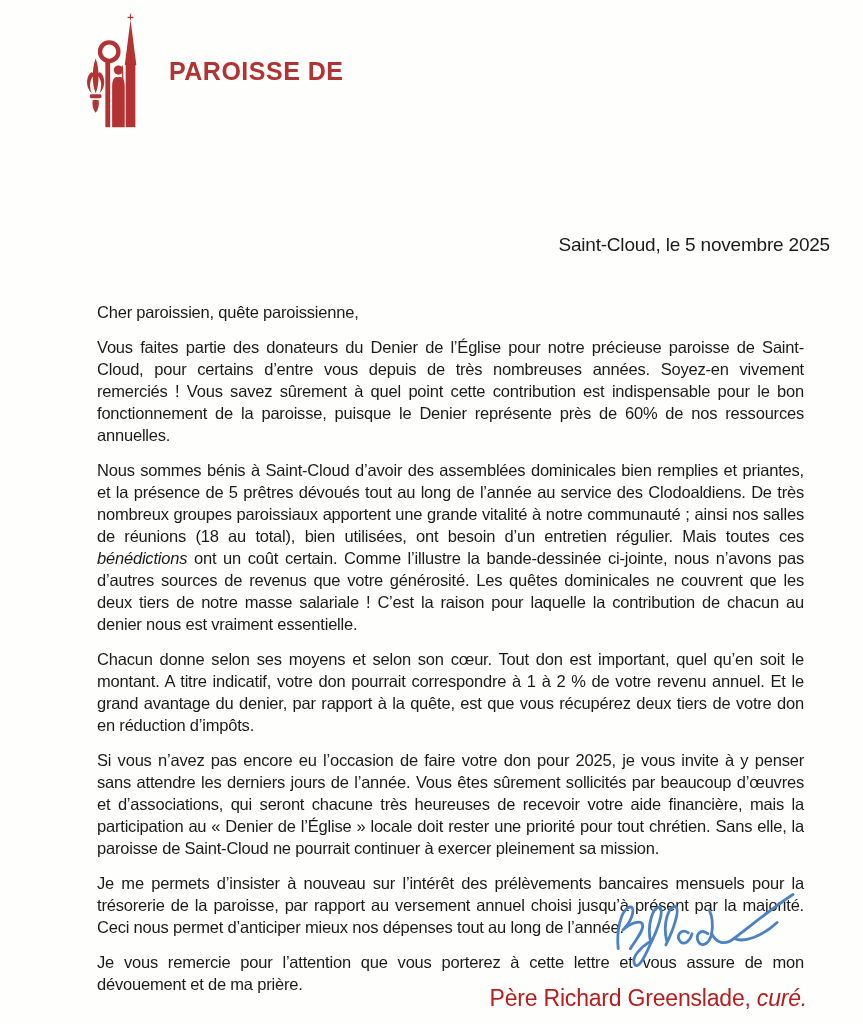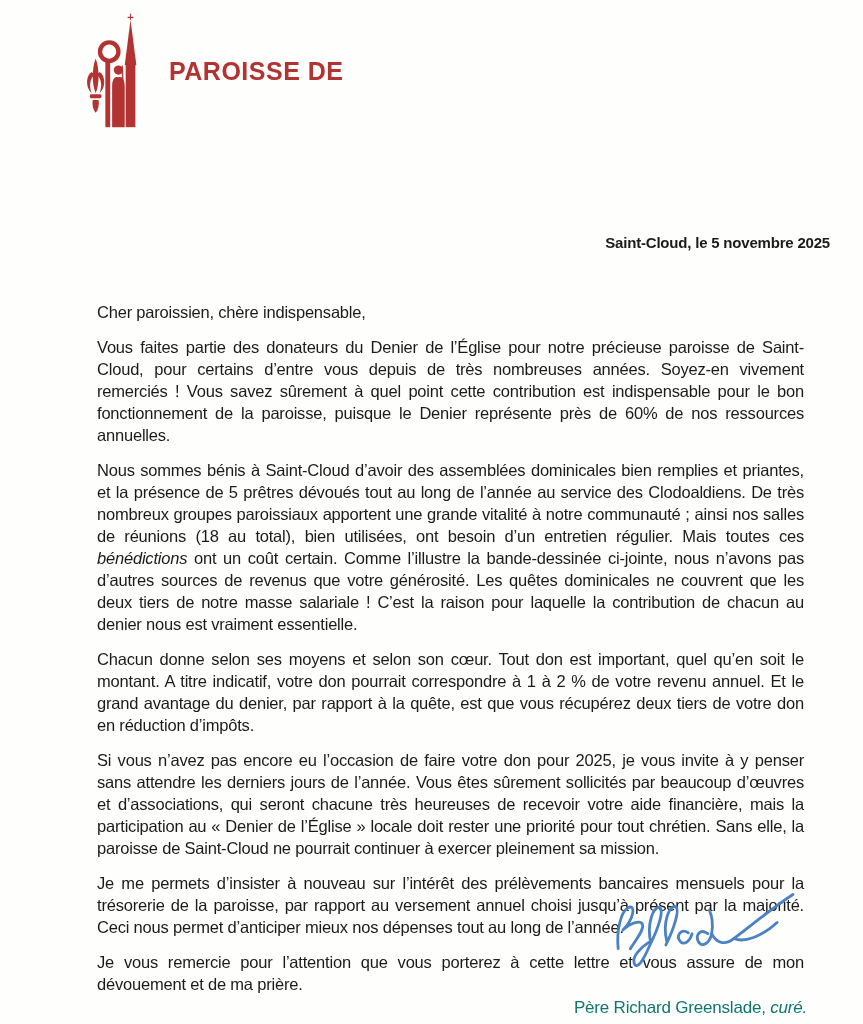--- a/index.html
+++ b/index.html
@@ -22,43 +22,42 @@
     color:#b23331;
     font-weight:bold;
     font-size:25px;
     line-height:30px;
     letter-spacing:0.5px;
     white-space:nowrap;
   }
   
   .dateline{
     position:absolute;right:33px;top:234px;
-    font-size:15px;
+    font-size:19px;
     letter-spacing:-0.2px;
-    font-weight:bold;
   }
   
   .body-text{
     position:absolute;left:97px;top:301px;width:714px;
     font-size:16.5px;line-height:22px;
     letter-spacing:-0.2px;
     text-align:justify;
   }
   .salutation{margin:0 0 13px 0;text-align:left;}
   .para{margin:0 7px 13px 0;}
   .para em{font-style:italic;}
   
   .closing{
     position:absolute;right:56px;top:886px;
     text-align:right;
   }
   .signature{color:#4a82c4;display:inline-block;}
   .signature svg{width:215px;height:88px;display:block;}
   .signoff{
-    font-size:17px;letter-spacing:-0.2px;margin-top:20px;color:#0f766e;
+    font-size:23px;letter-spacing:-0.2px;margin-top:7px;color:#b91c1c;
   }
   .signoff em{font-style:italic;}
 </style>
 </head>
 <body>
 
 <div class="page">
 
   <div class="logo">
     <span class="logo-emblem">
@@ -85,21 +84,21 @@
       </svg>
     </span>
     <span class="logo-text">
       <span>PAROISSE DE</span><br>
     </span>
   </div>
 
   <div class="dateline">Saint-Cloud, le 5 novembre 2025</div>
 
   <div class="body-text">
-    <p class="salutation">Cher paroissien, chère indispensable,</p>
+    <p class="salutation">Cher paroissien, quête paroissienne,</p>
     <div>
         <p class="para"><span>Vous faites partie des donateurs du Denier de l’Église pour notre précieuse paroisse de Saint-Cloud, pour certains d’entre vous depuis de très nombreuses années. Soyez-en vivement remerciés ! Vous savez sûrement à quel point cette contribution est indispensable pour le bon fonctionnement de la paroisse, puisque le Denier représente près de 60% de nos ressources annuelles.</span></p>
         <p class="para"><span>Nous sommes bénis à Saint-Cloud d’avoir des assemblées dominicales bien remplies et priantes, et la présence de 5 prêtres dévoués tout au long de l’année au service des Clodoaldiens. De très nombreux groupes paroissiaux apportent une grande vitalité à notre communauté ; ainsi nos salles de réunions (18 au total), bien utilisées, ont besoin d’un entretien régulier. Mais toutes ces </span><em>bénédictions</em><span> ont un coût certain. Comme l’illustre la bande-dessinée ci-jointe, nous n’avons pas d’autres sources de revenus que votre générosité. Les quêtes dominicales ne couvrent que les deux tiers de notre masse salariale ! C’est la raison pour laquelle la contribution de chacun au denier nous est vraiment essentielle.</span></p>
         <p class="para"><span>Chacun donne selon ses moyens et selon son cœur. Tout don est important, quel qu’en soit le montant. A titre indicatif, votre don pourrait correspondre à 1 à 2 % de votre revenu annuel. Et le grand avantage du denier, par rapport à la quête, est que vous récupérez deux tiers de votre don en réduction d’impôts.</span></p>
         <p class="para"><span>Si vous n’avez pas encore eu l’occasion de faire votre don pour 2025, je vous invite à y penser sans attendre les derniers jours de l’année. Vous êtes sûrement sollicités par beaucoup d’œuvres et d’associations, qui seront chacune très heureuses de recevoir votre aide financière, mais la participation au « Denier de l’Église » locale doit rester une priorité pour tout chrétien. Sans elle, la paroisse de Saint-Cloud ne pourrait continuer à exercer pleinement sa mission.</span></p>
         <p class="para"><span>Je me permets d’insister à nouveau sur l’intérêt des prélèvements bancaires mensuels pour la trésorerie de la paroisse, par rapport au versement annuel choisi jusqu’à présent par la majorité. Ceci nous permet d’anticiper mieux nos dépenses tout au long de l’année.</span></p>
         <p class="para"><span>Je vous remercie pour l’attention que vous porterez à cette lettre et vous assure de mon dévouement et de ma prière.</span></p>
       </div>
   </div>
 

